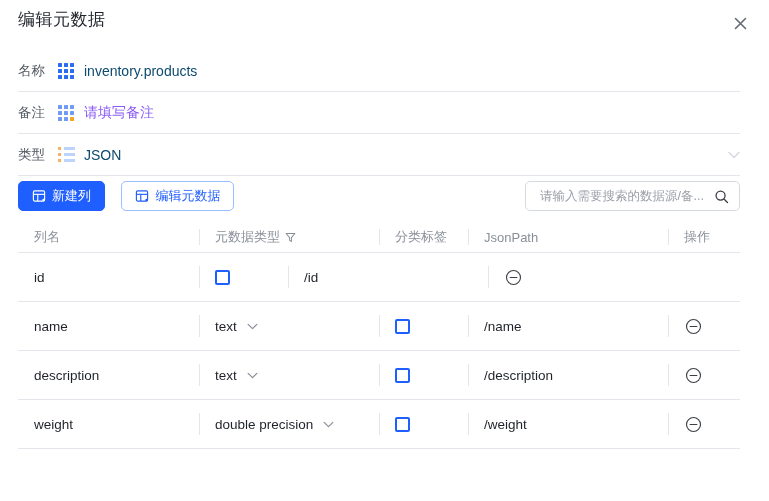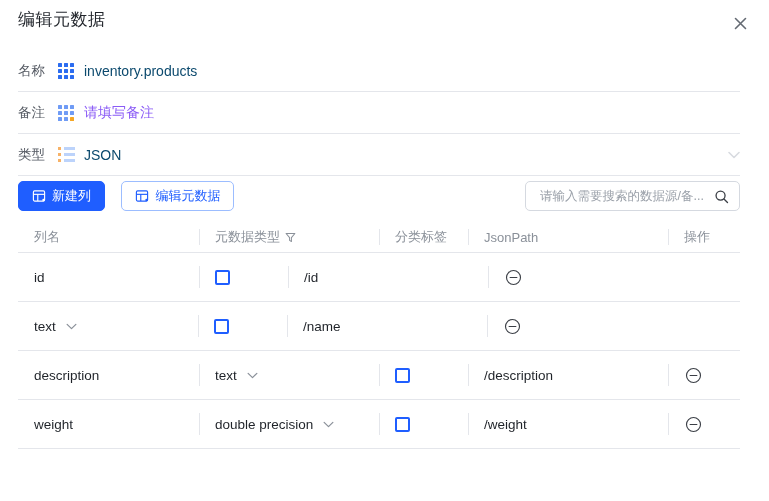--- a/index.html
+++ b/index.html
@@ -346,20 +346,21 @@
         <span class="minus-circle">
           <svg width="17" height="17" viewBox="0 0 18 18" fill="none" stroke="currentColor" stroke-width="1.2">
             <circle cx="9" cy="9" r="7.4"></circle>
               <path d="M5.4 9 H12.6" stroke-linecap="round"></path>
           </svg>
         </span>
       </div>
     </div>
 
     <div class="trow">
+      <div class="cell c-name">name</div>
       <div class="cell c-type">
         <span class="select">
           <span>text</span>
           <span class="chev">
             <svg width="11" height="7" viewBox="0 0 12 8" fill="none" stroke="currentColor" stroke-width="1.4" stroke-linecap="round" stroke-linejoin="round">
                 <path d="M1 1.5 L6 6.5 L11 1.5"></path>
               </svg>
           </span>
         </span>
       </div>

